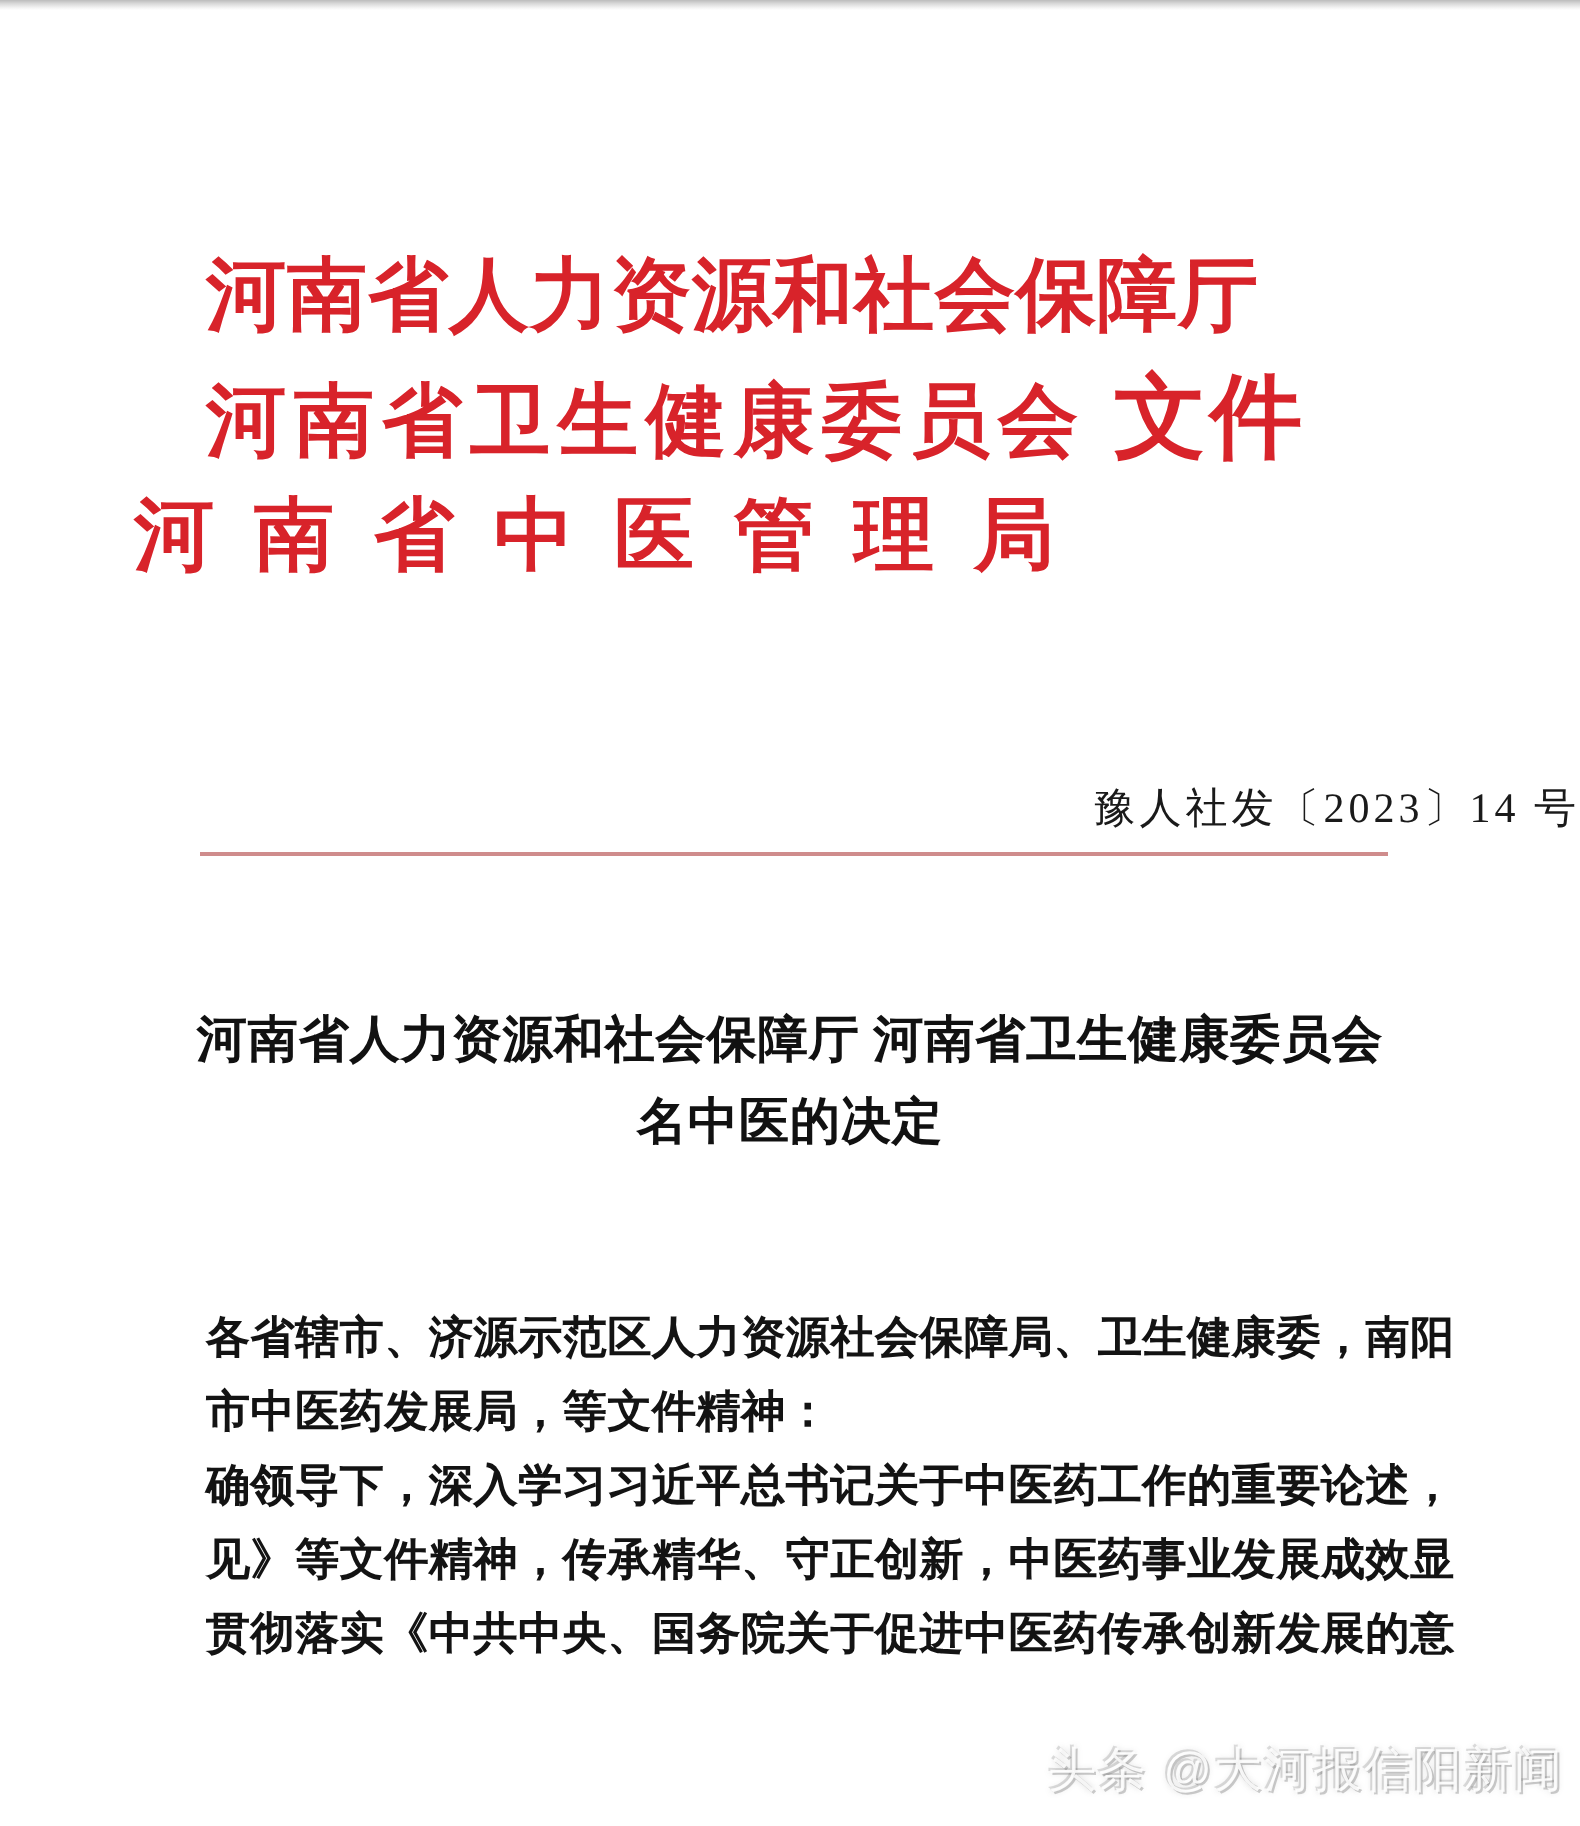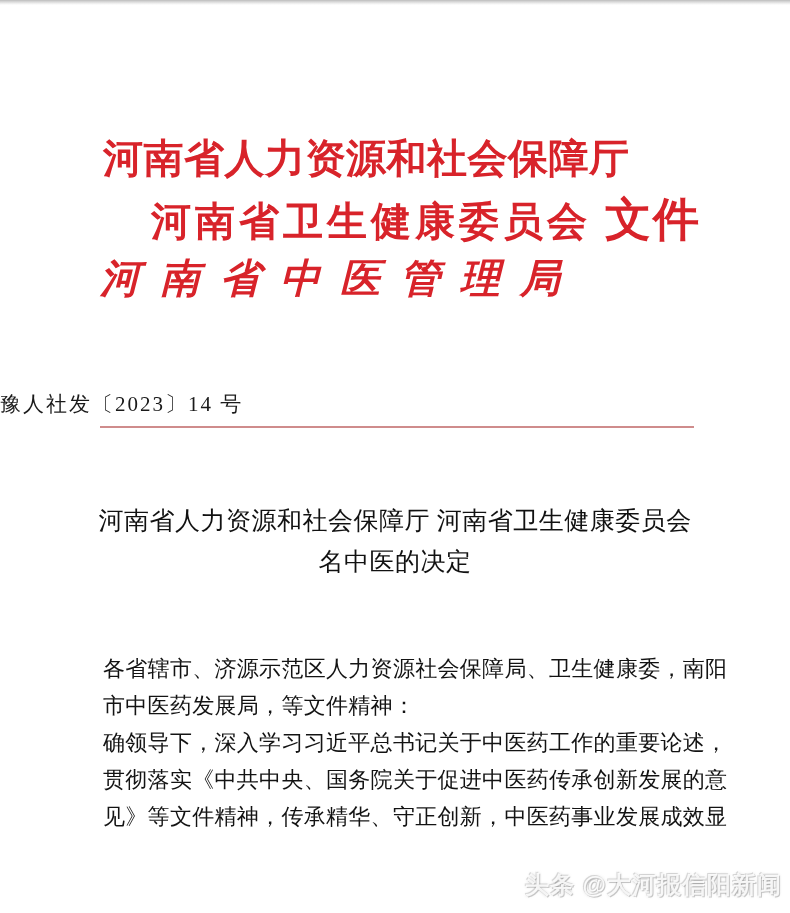--- a/index.html
+++ b/index.html
@@ -29,21 +29,21 @@
     top: 5px; left: 0;
     width: 790px;
     height: 908px;
     background: #ffffff;
   }
 
   
   .masthead {
     position: absolute;
     left: 0;
-    top: 134px;
+    top: 123px;
     width: 790px;
     text-align: left;
     color: #d8232a;
   }
   .mast-line {
     display: block;
     white-space: nowrap;
     font-weight: bold;
     color: #d8232a;
     line-height: 1.0;
@@ -52,41 +52,39 @@
     font-size: 40px;
     padding-left: 103px;
     letter-spacing: 0.5px;
     margin-bottom: 18px;
   }
   .mast-line-2 {
     font-size: 40px;
     padding-left: 103px;
     letter-spacing: 4px;
     margin-bottom: 16px;
-    margin-left: 48px;
   }
   .mast-line-2 .doc-word {
     font-size: 46px;
     letter-spacing: 2px;
     margin-left: 14px;
   }
   .mast-line-3 {
     font-size: 40px;
-    padding-left: 100px;
+    padding-left: 67px;
     letter-spacing: 20px;
-    font-style: italic;
   }
 
   
   .doc-number {
     position: absolute;
     left: 0;
     top: 385px;
     width: 790px;
-    text-align: left;
+    text-align: right;
     font-size: 21px;
     color: #1a1a1a;
     letter-spacing: 2px;
     font-family: "Liberation Serif", "DejaVu Serif", serif;
   }
 
   
   .red-rule {
     position: absolute;
     left: 100px;
@@ -97,21 +95,21 @@
   }
 
   
   .doc-title {
     position: absolute;
     left: 0;
     top: 495px;
     width: 790px;
     text-align: center;
     color: #111111;
-    font-weight: normal;
+    font-weight: bold;
     font-size: 25px;
     line-height: 41px;
     letter-spacing: 0.5px;
   }
   .doc-title .tline { display: block; white-space: nowrap; }
 
   
   .body-copy {
     position: absolute;
     left: 103px;
@@ -119,30 +117,31 @@
     width: 592px;
     color: #131313;
     font-size: 22px;
     line-height: 37px;
     letter-spacing: 0.3px;
     text-align: justify;
   }
   .body-copy .bline {
     display: block;
     white-space: nowrap;
+    font-weight: bold;
   }
   .body-copy .indent2 { padding-left: 46px; }
 
   
   .watermark {
     position: absolute;
     right: 8px;
     bottom: 12px;
     font-size: 24px;
-    font-weight: bold;
+    font-weight: normal;
     color: rgba(255,255,255,0.88);
     letter-spacing: 1px;
     text-shadow:
        1px  1px 0 rgba(90,90,90,0.30),
       -1px -1px 0 rgba(90,90,90,0.20),
        0    0   3px rgba(120,120,120,0.28);
     white-space: nowrap;
     font-family: "Liberation Sans", "DejaVu Sans", sans-serif;
     pointer-events: none;
   }
@@ -166,19 +165,19 @@
 
   <div class="doc-title">
     <span class="tline">河南省人力资源和社会保障厅 河南省卫生健康委员会</span>
     <span class="tline">名中医的决定</span>
   </div>
 
   <div class="body-copy">
     <span class="bline">各省辖市、济源示范区人力资源社会保障局、卫生健康委，南阳</span>
     <span class="bline">市中医药发展局，等文件精神：</span>
     <span class="bline">确领导下，深入学习习近平总书记关于中医药工作的重要论述，</span>
+    <span class="bline">见》等文件精神，传承精华、守正创新，中医药事业发展成效显</span>
     <span class="bline">贯彻落实《中共中央、国务院关于促进中医药传承创新发展的意</span>
-    <span class="bline">见》等文件精神，传承精华、守正创新，中医药事业发展成效显</span>
   </div>
 
   <div class="watermark">头条 @大河报信阳新闻</div>
 
 </div>
 
 </body></html>

